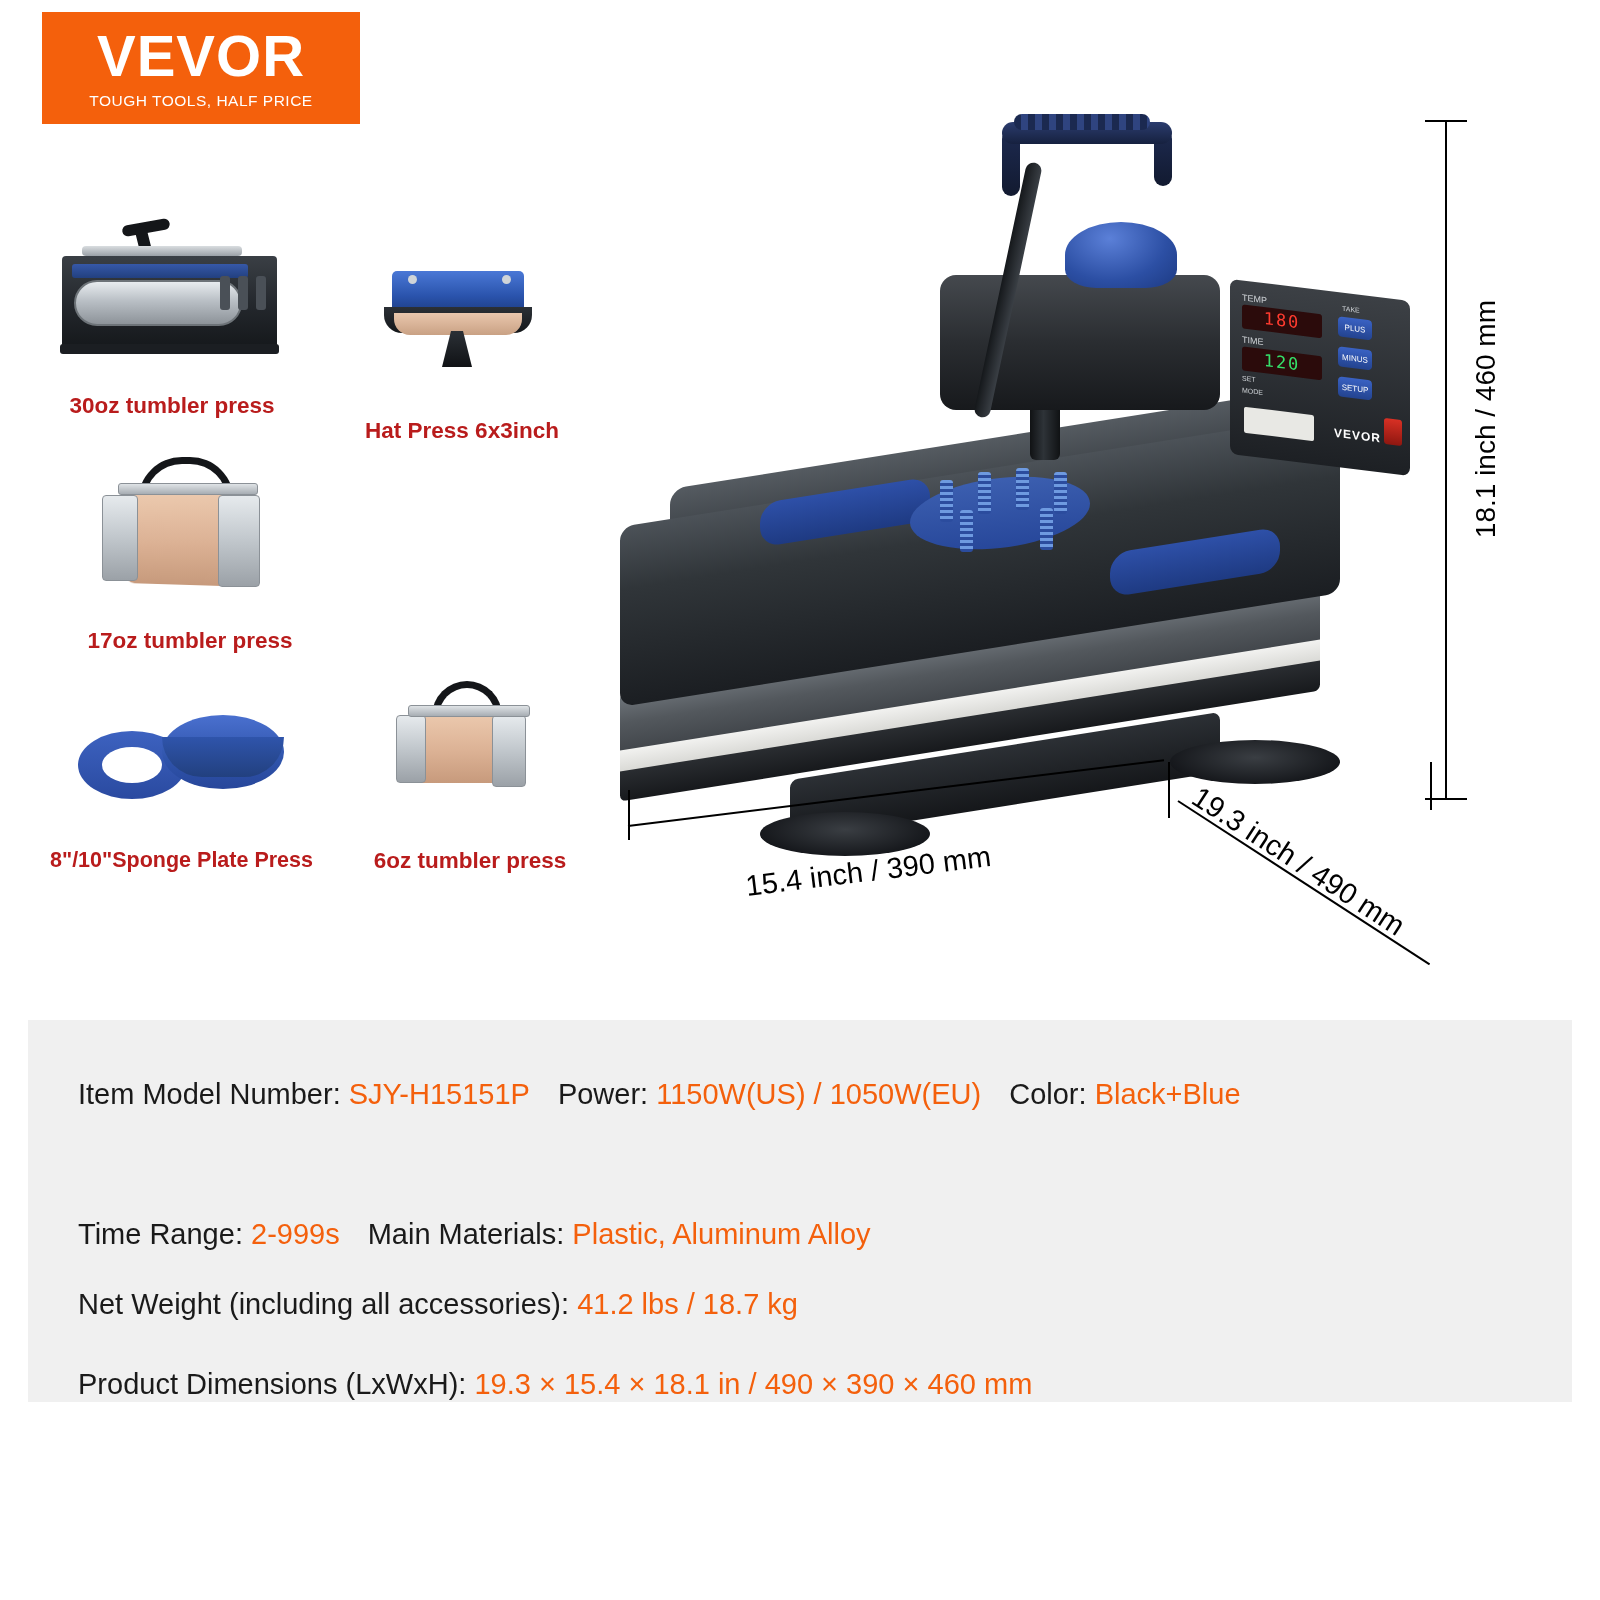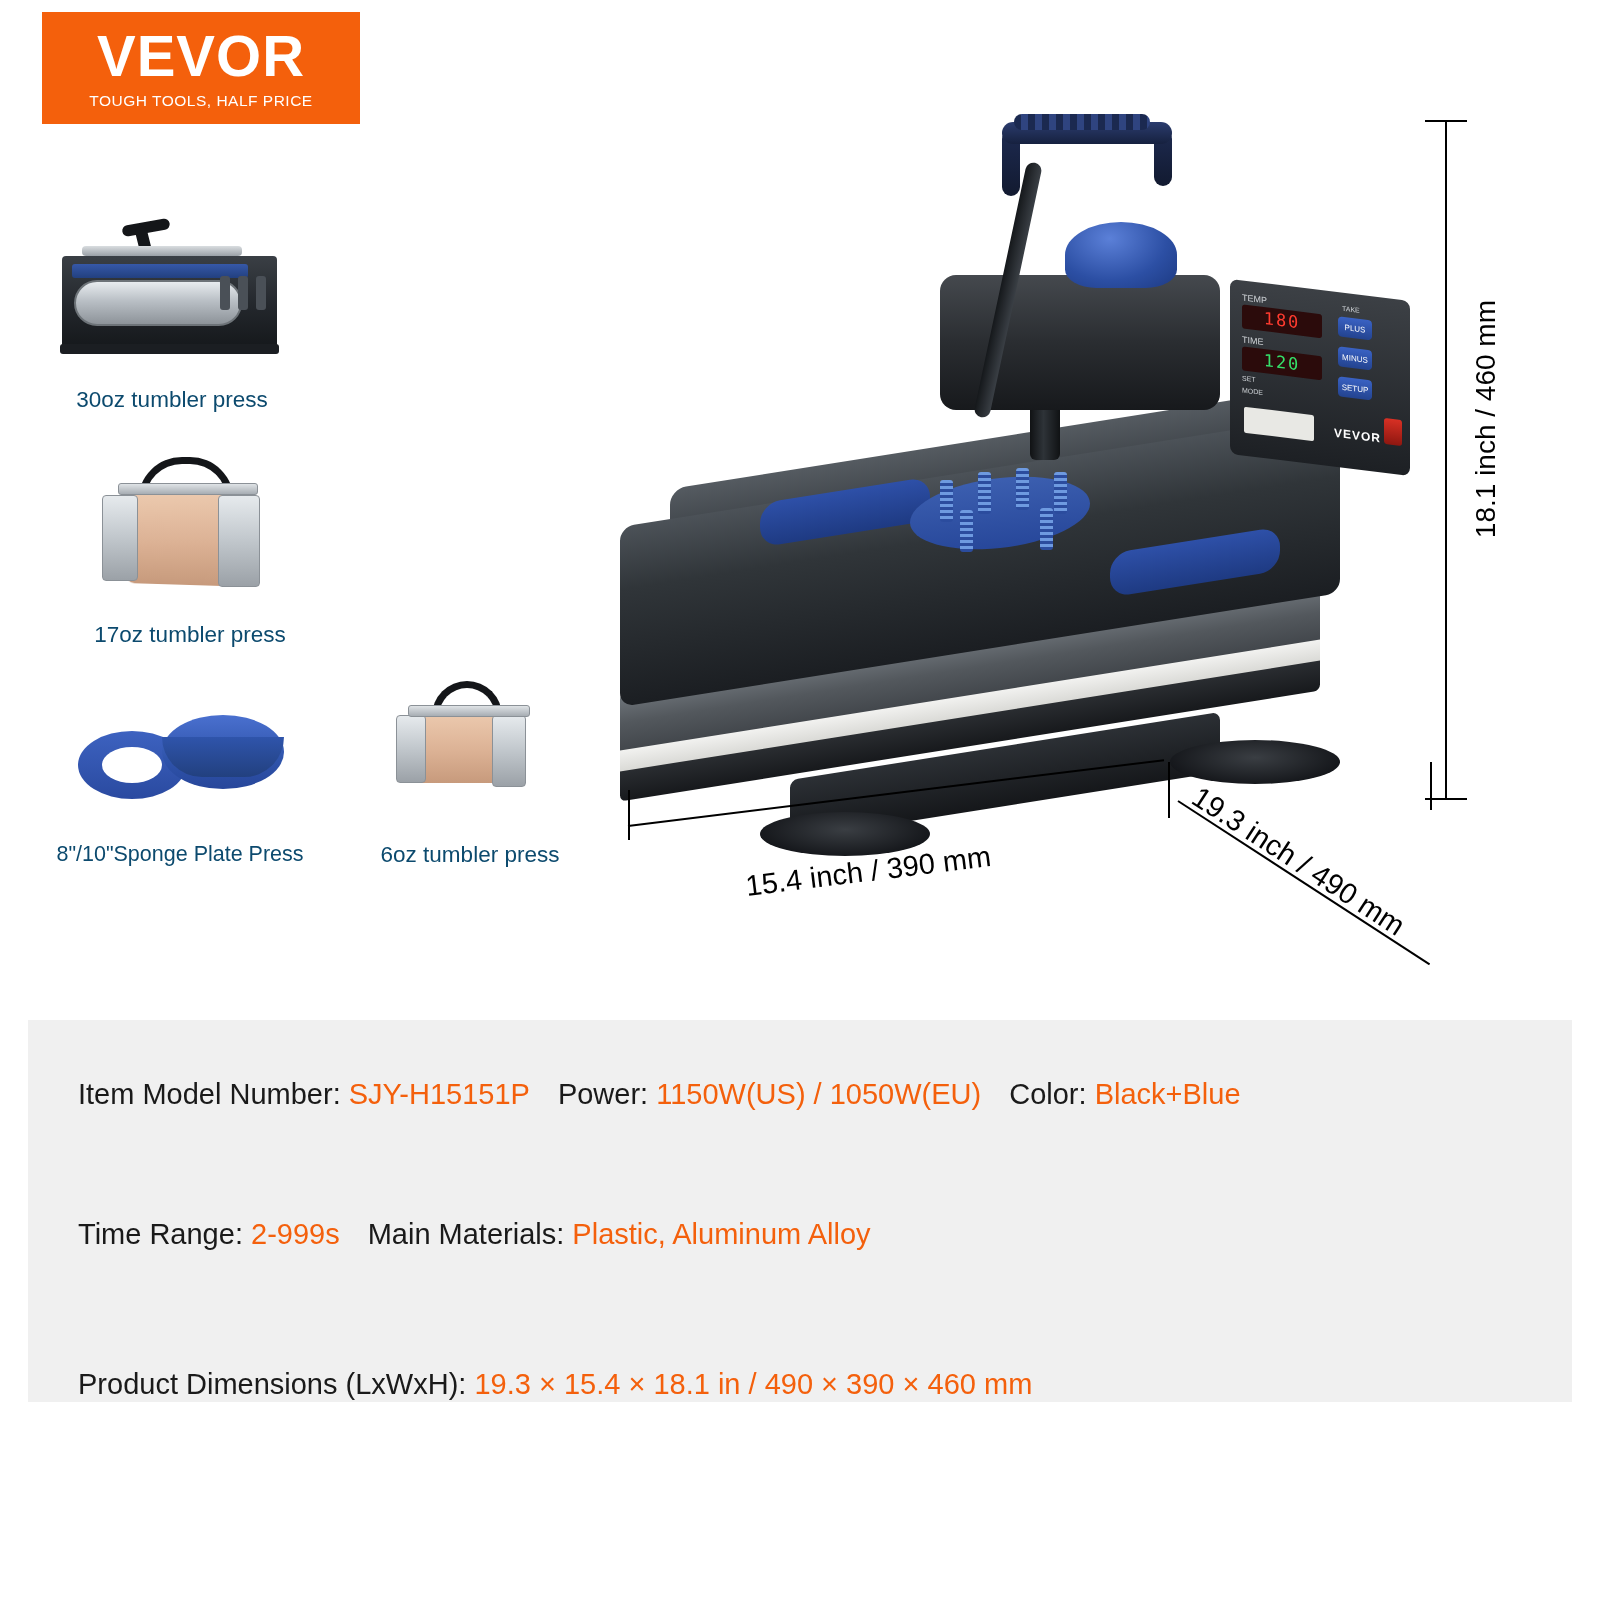--- a/index.html
+++ b/index.html
@@ -54,23 +54,23 @@
     width: 260px;
     text-align: center;
   }
   .acc-img {
     position: relative;
     width: 260px;
     height: 155px;
   }
   .acc-label {
     font-size: 22.5px;
-    color: #0c4a6e;
-    font-weight: normal;
-    margin-top: 12px;
+    color: #b91c1c;
+    font-weight: bold;
+    margin-top: 18px;
     white-space: nowrap;
   }
   .acc-label.small { font-size: 21.5px; }
 
   
   #acc0 { left: 42px;  top: 220px; }
   #acc1 { left: 332px; top: 245px; }
   #acc2 { left: 60px;  top: 455px; }
   #acc3 { left: 340px; top: 455px; }
   #acc4 { left: 50px;  top: 675px; }
@@ -384,20 +384,31 @@
       <div class="t30-blue"></div>
       <div class="t30-roller"></div>
       <div class="t30-slot" style="left:178px; top:56px;"></div>
       <div class="t30-slot" style="left:196px; top:56px;"></div>
       <div class="t30-slot" style="left:214px; top:56px;"></div>
       <div class="t30-foot"></div>
     </div>
     <div class="acc-label">30oz tumbler press</div>
   </div>
 
+  <div class="acc" id="acc1">
+    <div class="acc-img">
+      <div class="hat-top"></div>
+      <div class="hat-bolt" style="left:76px;"></div>
+      <div class="hat-bolt" style="left:170px;"></div>
+      <div class="hat-plate"></div>
+      <div class="hat-pad"></div>
+      <div class="hat-stem"></div>
+    </div>
+    <div class="acc-label">Hat Press 6x3inch</div>
+  </div>
 
   <div class="acc" id="acc2">
     <div class="acc-img">
       <div class="tum-strap" style="left:78px; top:2px; width:96px; height:48px;"></div>
       <div class="tum-pad" style="left:62px; top:34px; width:130px; height:96px; border-radius:6px 10px 14px 10px; transform: perspective(240px) rotateY(-9deg);"></div>
       <div class="tum-metal" style="left:42px; top:40px; width:36px; height:86px; border-radius:4px;"></div>
       <div class="tum-metal" style="left:158px; top:40px; width:42px; height:92px; border-radius:4px;"></div>
       <div class="tum-cap" style="left:58px; top:28px; width:140px;"></div>
     </div>
     <div class="acc-label">17oz tumbler press</div>
@@ -492,18 +503,21 @@
   <div class="dim-line" style="left:1430px; top:762px; width:2px; height:48px; transform:rotate(0deg);"></div>
   <div class="dim-text" id="dim-d-text">19.3 inch / 490 mm</div>
 
   <div id="specs">
     <div class="spec-row" id="sr0">
       <span>Item Model Number: </span><span class="v">SJY-H15151P</span><span class="sp-gap"></span><span>Power: </span><span class="v">1150W(US) / 1050W(EU)</span><span class="sp-gap"></span><span>Color: </span><span class="v">Black+Blue</span>
     </div>
     <div class="spec-row" id="sr2">
       <span>Time Range: </span><span class="v">2-999s</span><span class="sp-gap"></span><span>Main Materials: </span><span class="v">Plastic, Aluminum Alloy</span>
     </div>
+    <div class="spec-row" id="sr3">
+      <span>Net Weight (including all accessories): </span><span class="v">41.2 lbs / 18.7 kg</span>
+    </div>
     <div class="spec-row" id="sr4">
       <span>Product Dimensions (LxWxH): </span><span class="v">19.3 × 15.4 × 18.1 in / 490 × 390 × 460 mm</span>
     </div>
   </div>
 
 </div>
 
 </body></html>

